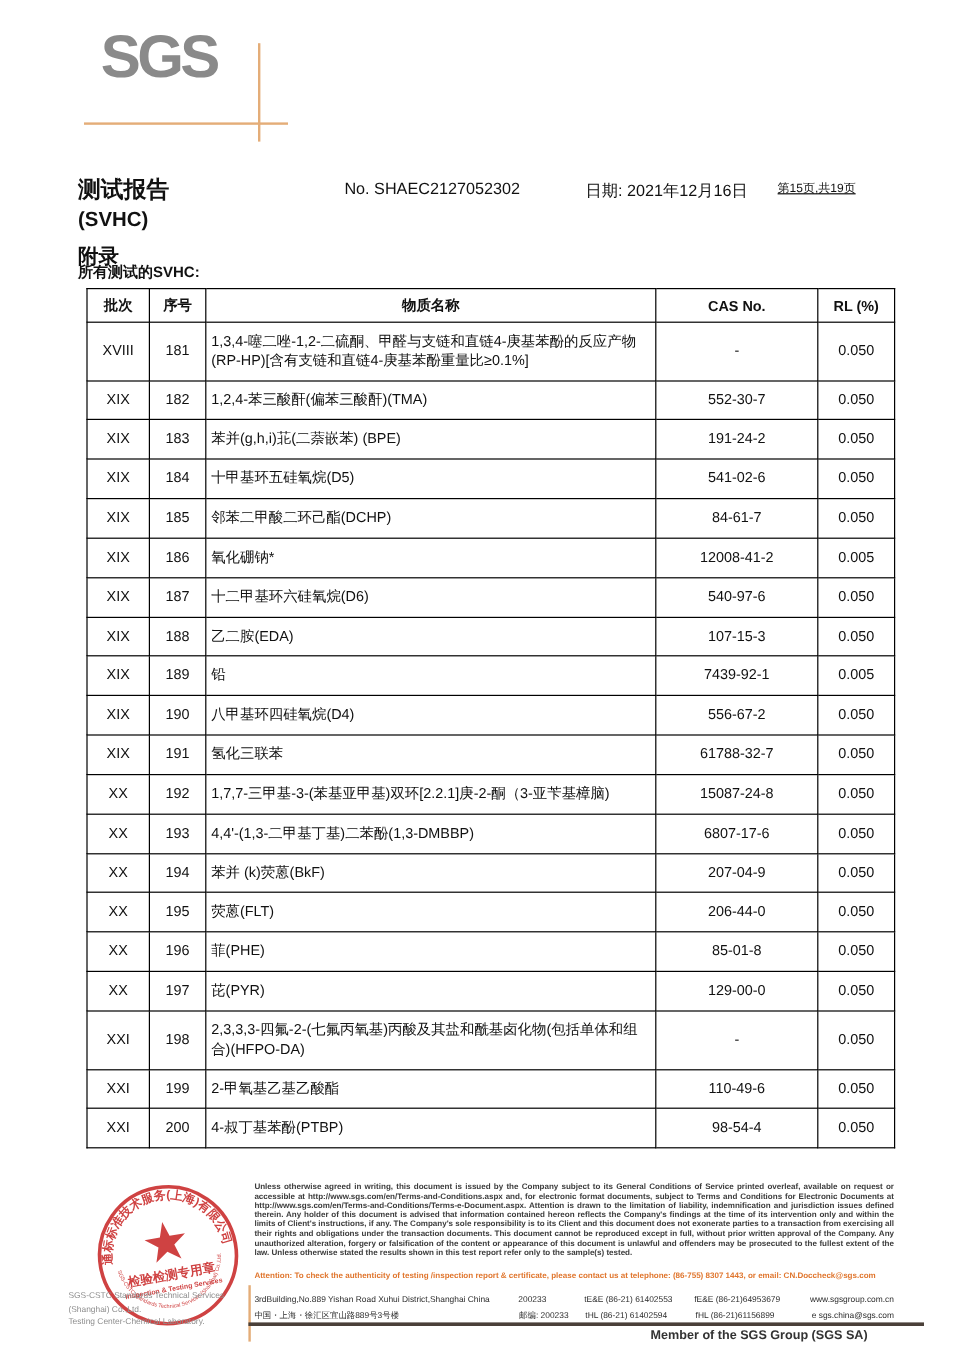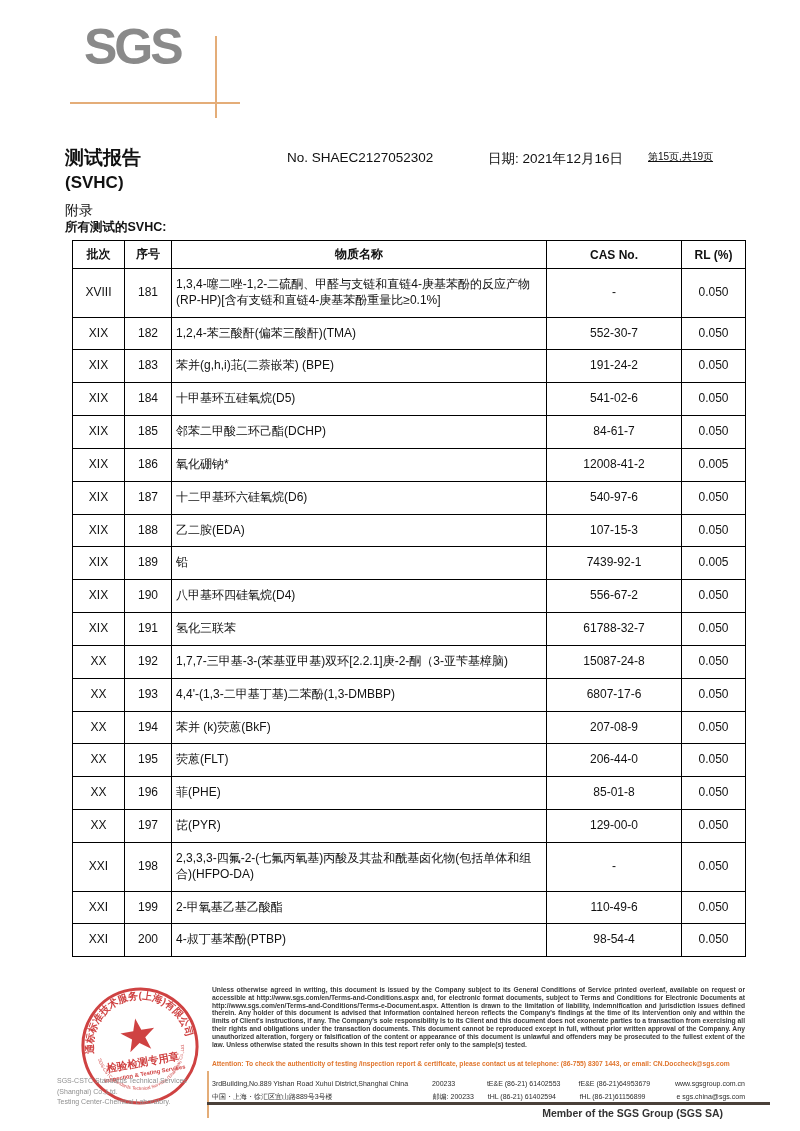--- a/index.html
+++ b/index.html
@@ -9,21 +9,21 @@
   
   .logo-text { position:absolute; left:84px; top:22px; font-size:50px; font-weight:bold; color:#8a8a8a; letter-spacing:-3px; line-height:1; }
   .logo-hline { position:absolute; left:70px; top:102px; width:170px; height:2px; background:#e4ad78; }
   .logo-vline { position:absolute; left:215px; top:36px; width:2px; height:82px; background:#e4ad78; }
 
   .title1 { position:absolute; left:65px; top:145px; font-size:19px; font-weight:bold; }
   .title2 { position:absolute; left:65px; top:173px; font-size:17px; font-weight:bold; }
   .report-no { position:absolute; left:287px; top:150px; font-size:13.5px; }
   .date { position:absolute; left:488px; top:150px; font-size:13.5px; }
   .page-info { position:absolute; left:648px; top:150px; font-size:10px;text-decoration:underline; }
-  .appendix { position:absolute; left:65px; top:202px; font-size:14px; font-weight:normal; }
+  .appendix { position:absolute; left:65px; top:202px; font-size:17px; font-weight:bold; }
   .all-tested { position:absolute; left:65px; top:219px; font-size:12.5px; font-weight:bold; }
 
   
   .tbl-wrap { position:absolute; left:72px; top:240px; }
   table.svhc { border-collapse:collapse; table-layout:fixed; width:673px; }
   table.svhc th, table.svhc td { border:1px solid #000; font-size:12px; vertical-align:middle; }
   table.svhc th { padding:5px 6px; text-align:center; font-weight:bold; }
   table.svhc td { padding:8px 4px; text-align:center; line-height:1.32; }
   table.svhc td.col-name { text-align:left; padding-left:4px; padding-right:8px; }
   .col-batch { width:52px; } .col-no { width:47px; } .col-name { width:375px; }
@@ -158,21 +158,21 @@
             <td class="col-batch">XX</td>
             <td class="col-no">193</td>
             <td class="col-name">4,4'-(1,3-二甲基丁基)二苯酚(1,3-DMBBP)</td>
             <td class="col-cas">6807-17-6</td>
             <td class="col-rl">0.050</td>
           </tr>
           <tr>
             <td class="col-batch">XX</td>
             <td class="col-no">194</td>
             <td class="col-name">苯并 (k)荧蒽(BkF)</td>
-            <td class="col-cas">207-08-9</td>
+            <td class="col-cas">207-04-9</td>
             <td class="col-rl">0.050</td>
           </tr>
           <tr>
             <td class="col-batch">XX</td>
             <td class="col-no">195</td>
             <td class="col-name">荧蒽(FLT)</td>
             <td class="col-cas">206-44-0</td>
             <td class="col-rl">0.050</td>
           </tr>
           <tr>

